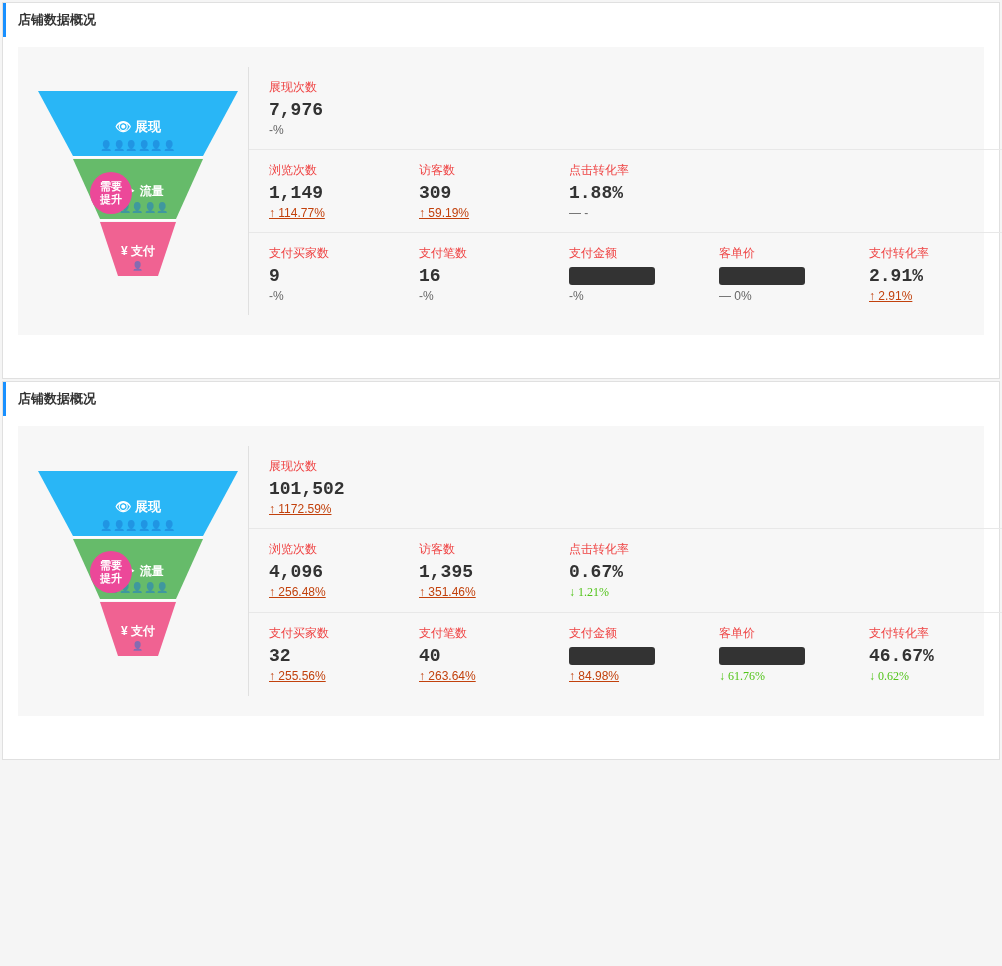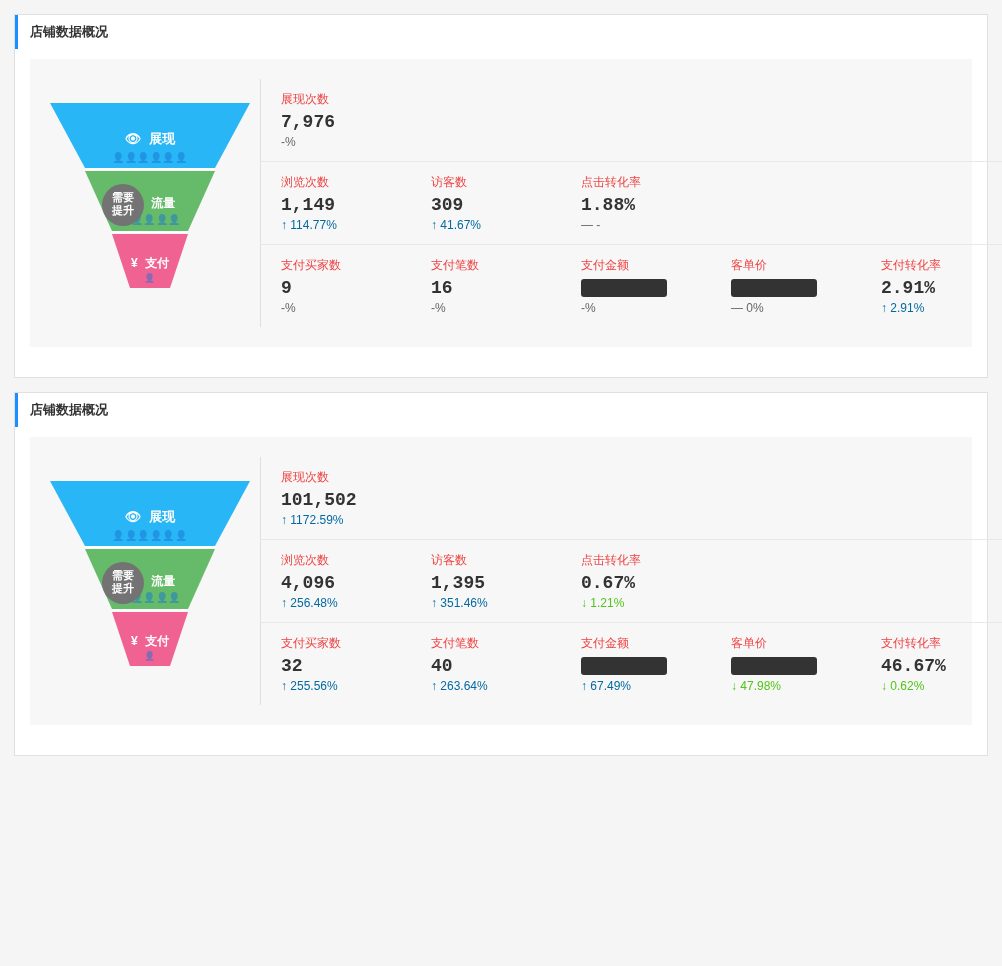--- a/index.html
+++ b/index.html
@@ -1,22 +1,22 @@
 <!DOCTYPE html>
 <html><head>
   <meta charset="utf-8">
   <style>
     * { box-sizing: border-box; margin: 0; padding: 0; }
     body { background: #f5f5f5; font-family: "Microsoft YaHei", Arial, sans-serif; font-size: 13px; color: #333; }
 
     .section-wrapper {
       background: #fff;
-      margin: 14px;
+      margin: 2px;
       border: 1px solid #e0e0e0;
-      padding: 0 0 20px 0;
+      padding: 0 0 33px 0;
     }
 
     .section-header {
       display: flex;
       align-items: center;
       padding: 8px 12px;
       border-left: 3px solid #1890ff;
       background: #fff;
       font-size: 13px;
       font-weight: bold;
@@ -36,21 +36,20 @@
     
     .funnel-container {
       width: 250px;
       min-width: 220px;
       position: relative;
       display: flex;
       flex-direction: column;
       align-items: center;
       justify-content: center;
       padding: 10px 0;
-      font-family: Liberation Mono, monospace;
     }
 
     .funnel-svg {
       width: 220px;
       height: 220px;
     }
 
     
     .stats-area {
       flex: 1;
@@ -89,39 +88,39 @@
       font-weight: bold;
       margin-bottom: 3px;
       font-family: Liberation Mono, monospace;
     }
 
     .stat-change {
       font-size: 12px;
       color: #666;
     }
 
-    .stat-change.up { color: #0369a1; }
-    .stat-change.down { color: #52c41a; }
+    .stat-change.up { color: #c2410c; text-decoration: underline; }
+    .stat-change.down { color: #52c41a; font-family: Liberation Serif, serif; }
     .stat-change.neutral { color: #666; }
 
     .blurred {
       background: #333;
       color: transparent;
       border-radius: 3px;
       display: inline-block;
       min-width: 60px;
       height: 18px;
       vertical-align: middle;
     }
 
     .badge-xuyao {
       position: absolute;
       left: 62px;
       top: 105px;
-      background: #737373;
+      background: #ec4899;
       color: #fff;
       border-radius: 50%;
       width: 42px;
       height: 42px;
       display: flex;
       flex-direction: column;
       align-items: center;
       justify-content: center;
       font-size: 11px;
       font-weight: bold;
@@ -185,21 +184,21 @@
 
     <div class="stat-item">
       <div class="stat-label">浏览次数</div>
       <div class="stat-value"><span>1,149</span></div>
       <div class="stat-change up">↑ 114.77%</div>
     </div>
 
     <div class="stat-item">
       <div class="stat-label">访客数</div>
       <div class="stat-value"><span>309</span></div>
-      <div class="stat-change up">↑ 41.67%</div>
+      <div class="stat-change up">↑ 59.19%</div>
     </div>
 
     <div class="stat-item">
       <div class="stat-label">点击转化率</div>
       <div class="stat-value"><span>1.88%</span></div>
       <div class="stat-change neutral">— -</div>
     </div>
 
     </div>
 
@@ -320,27 +319,27 @@
 
     <div class="stat-item">
       <div class="stat-label">支付笔数</div>
       <div class="stat-value"><span>40</span></div>
       <div class="stat-change up">↑ 263.64%</div>
     </div>
 
     <div class="stat-item">
       <div class="stat-label">支付金额</div>
       <div class="stat-value"><span class="blurred">&nbsp;&nbsp;&nbsp;&nbsp;&nbsp;&nbsp;&nbsp;&nbsp;</span></div>
-      <div class="stat-change up">↑ 67.49%</div>
+      <div class="stat-change up">↑ 84.98%</div>
     </div>
 
     <div class="stat-item">
       <div class="stat-label">客单价</div>
       <div class="stat-value"><span class="blurred">&nbsp;&nbsp;&nbsp;&nbsp;&nbsp;&nbsp;&nbsp;&nbsp;</span></div>
-      <div class="stat-change down">↓ 47.98%</div>
+      <div class="stat-change down">↓ 61.76%</div>
     </div>
 
     <div class="stat-item">
       <div class="stat-label">支付转化率</div>
       <div class="stat-value"><span>46.67%</span></div>
       <div class="stat-change down">↓ 0.62%</div>
     </div>
 
     </div>
 

